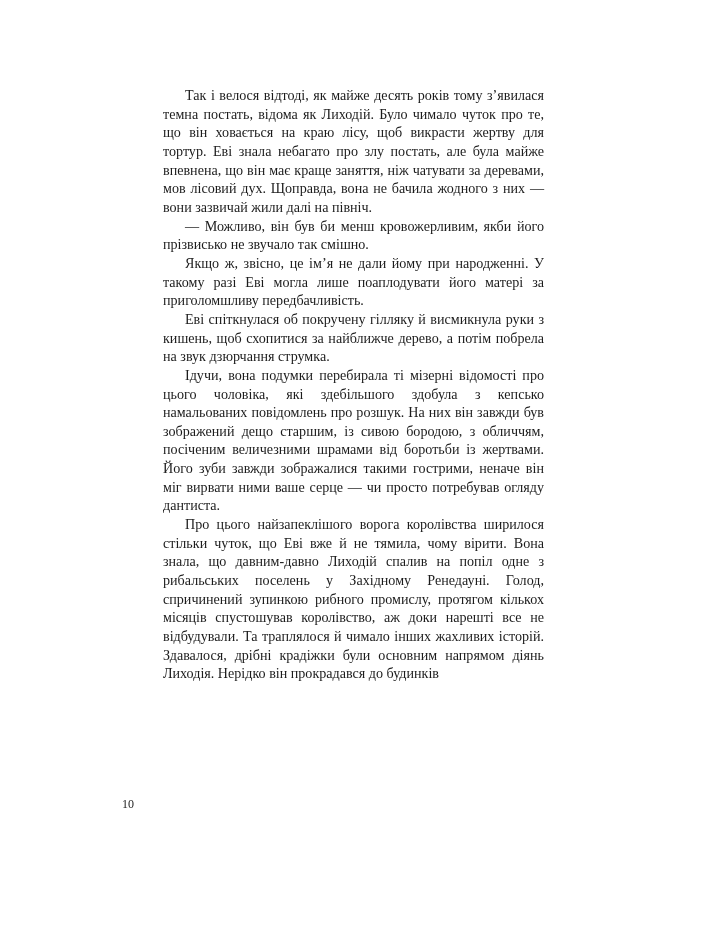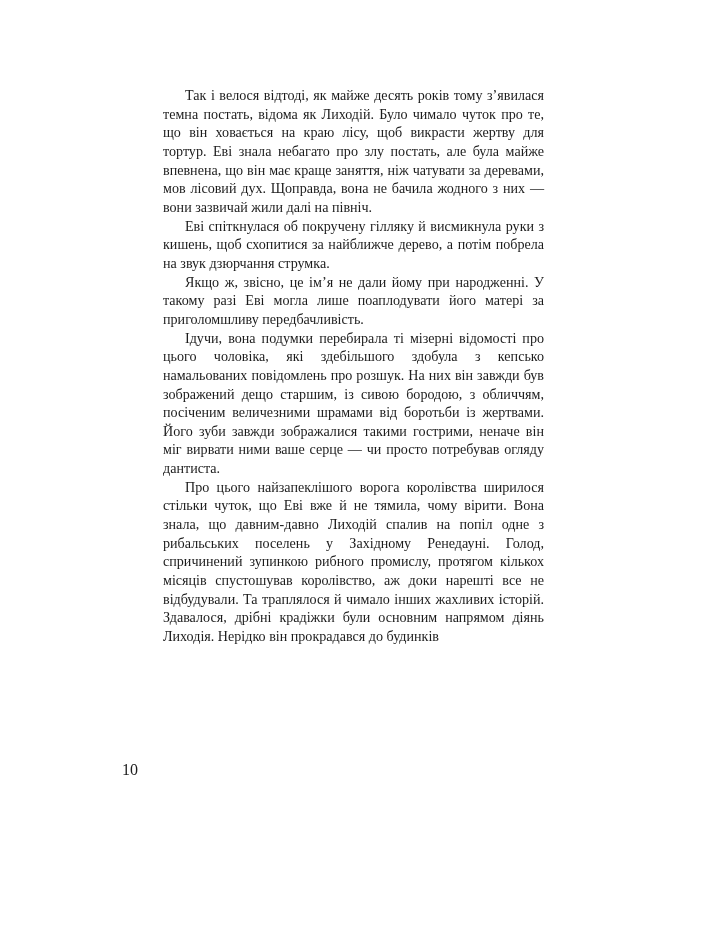--- a/index.html
+++ b/index.html
@@ -41,35 +41,36 @@
     font-size: 14.1px;
     line-height: 18.65px;
     color: #1c1c1c;
     -webkit-font-smoothing: antialiased;
     hyphens: manual;
   }
 
   #page-number {
     position: absolute;
     left: 122px;
-    top: 763px;
-    font-size: 16px;
+    top: 797px;
+    font-size: 12px;
     line-height: 14px;
     color: #1c1c1c;
     font-family: "Liberation Serif", "DejaVu Serif", serif;
   }
 </style>
 </head>
 <body>
 
 <div id="page">
 
   <div id="text-block">
     <p class="para">Так і велося відтоді, як майже десять років тому з’явилася темна постать, відома як Лиходій. Було чимало чуток про те, що він ховається на краю лісу, щоб викрасти жертву для тортур. Еві знала небагато про злу постать, але була майже впевнена, що він має краще заняття, ніж чатувати за деревами, мов лісовий дух. Щоправда, вона не бачила жодного з них — вони зазвичай жили далі на північ.</p>
+    <p class="para">— Можливо, він був би менш кровожерливим, якби його прізвисько не звучало так смішно.</p>
+    <p class="para">Якщо ж, звісно, це ім’я не дали йому при народженні. У такому разі Еві могла лише поаплодувати його матері за приголомшливу передбачливість.</p>
     <p class="para">Еві спіткнулася об покручену гілляку й висмикнула руки з кишень, щоб схопитися за найближче дерево, а потім побрела на звук дзюрчання струмка.</p>
-    <p class="para">Якщо ж, звісно, це ім’я не дали йому при народженні. У такому разі Еві могла лише поаплодувати його матері за приголомшливу передбачливість.</p>
     <p class="para">Ідучи, вона подумки перебирала ті мізерні відомості про цього чоловіка, які здебільшого здобула з кепсько намальованих повідомлень про розшук. На них він завжди був зображений дещо старшим, із сивою бородою, з обличчям, посіченим величезними шрамами від боротьби із жертвами. Його зуби завжди зображалися такими гострими, неначе він міг вирвати ними ваше серце — чи просто потребував огляду дантиста.</p>
     <p class="para">Про цього найзапеклішого ворога королівства ширилося стільки чуток, що Еві вже й не тямила, чому вірити. Вона знала, що давним-давно Лиходій спалив на попіл одне з рибальських поселень у Західному Ренедауні. Голод, спричинений зупинкою рибного промислу, протягом кількох місяців спустошував королівство, аж доки нарешті все не відбудували. Та траплялося й чимало інших жахливих історій. Здавалося, дрібні крадіжки були основним напрямом діянь Лиходія. Нерідко він прокрадався до будинків</p>
   </div>
 
   <div id="page-number">10</div>
 
 </div>
 
 </body></html>

